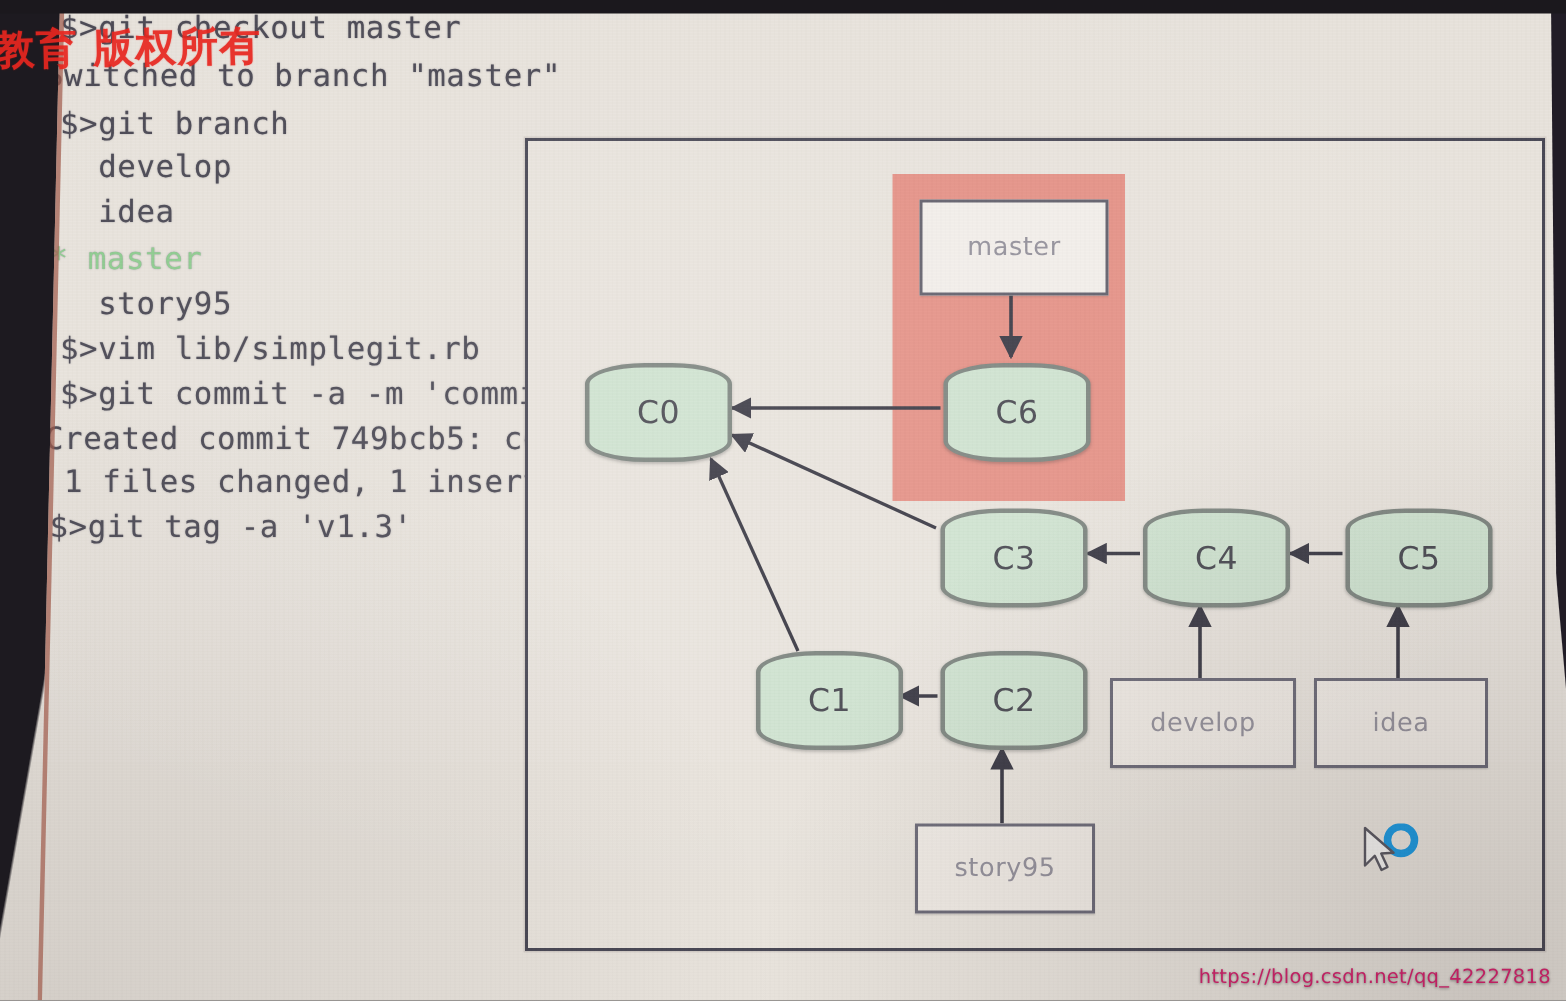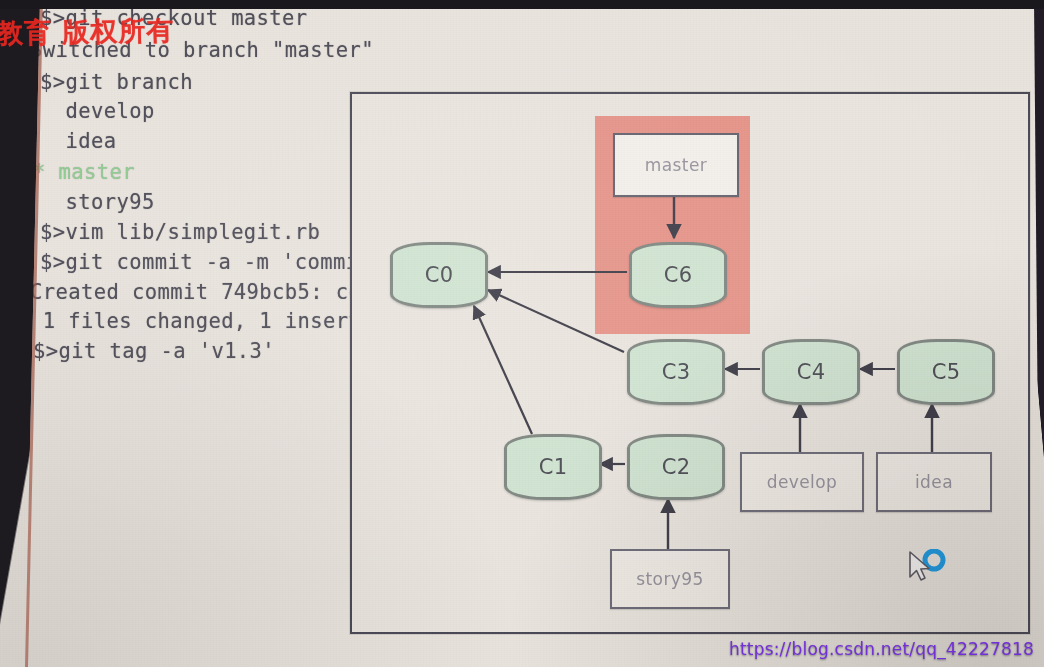--- a/index.html
+++ b/index.html
@@ -99,21 +99,21 @@
   }
   .branchbox.on-red{background:#f2eeea;border-color:#62606c;}
   #edges{position:absolute;left:0;top:0;width:676px;height:538px;z-index:3;overflow:visible;}
 
   
   #cursor{position:absolute;z-index:30;}
   
   #wm-url{
     position:absolute;right:10px;bottom:8px;z-index:45;
     font-family:"DejaVu Sans","Liberation Sans",sans-serif;
-    font-size:17px;color:#6d28d9;letter-spacing:.2px;
+    font-size:13px;color:#be185d;letter-spacing:.2px;
     text-shadow:0 1px 2px rgba(0,0,0,.45);
     opacity:.95;
     margin-left:36px;
   }
   #wm-red{
     position:absolute;left:-4px;top:14px;z-index:46;
     font-family:"DejaVu Sans","Liberation Sans",sans-serif;
     font-size:27px;color:#e8261f;font-weight:700;
     letter-spacing:1px;opacity:.92;
     text-shadow:0 0 1px rgba(232,38,31,.6);

